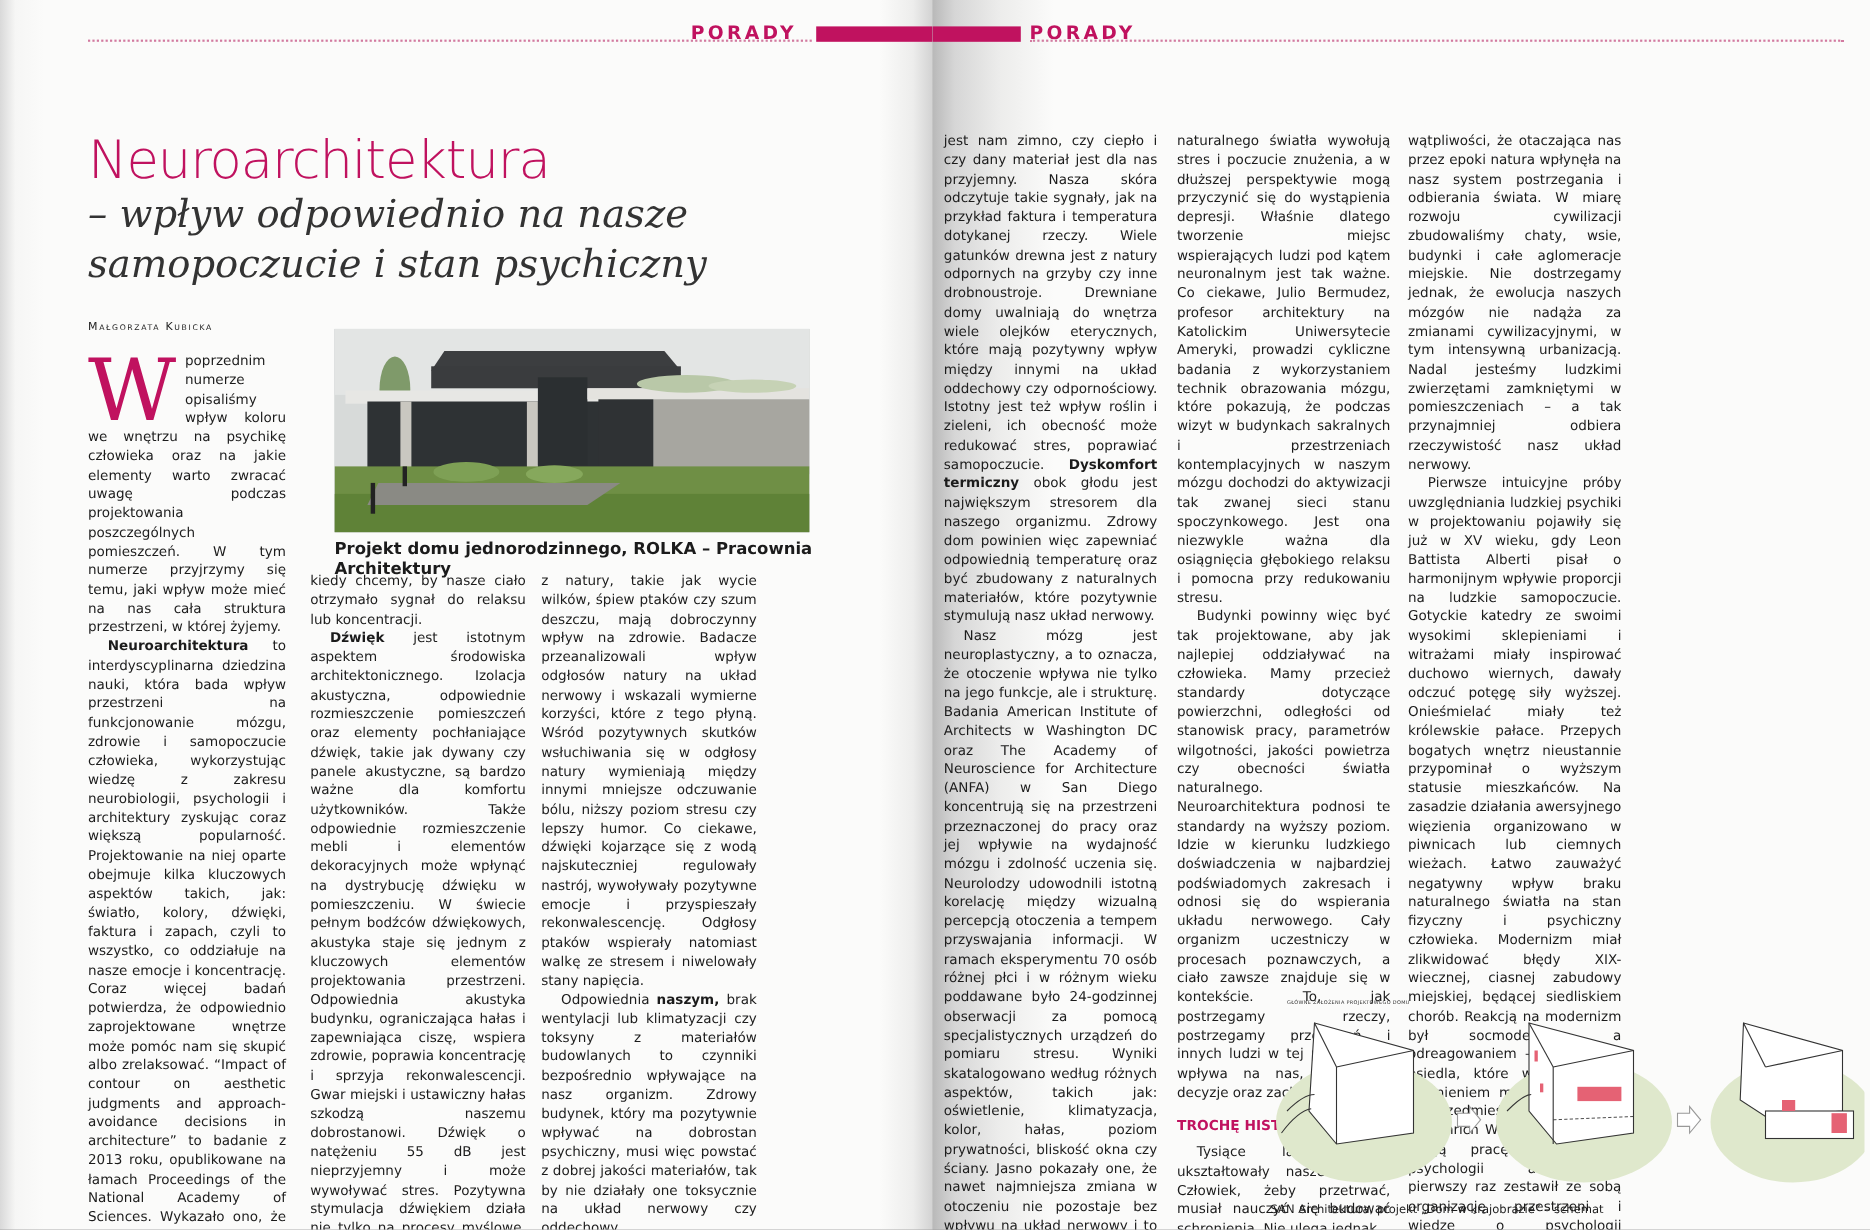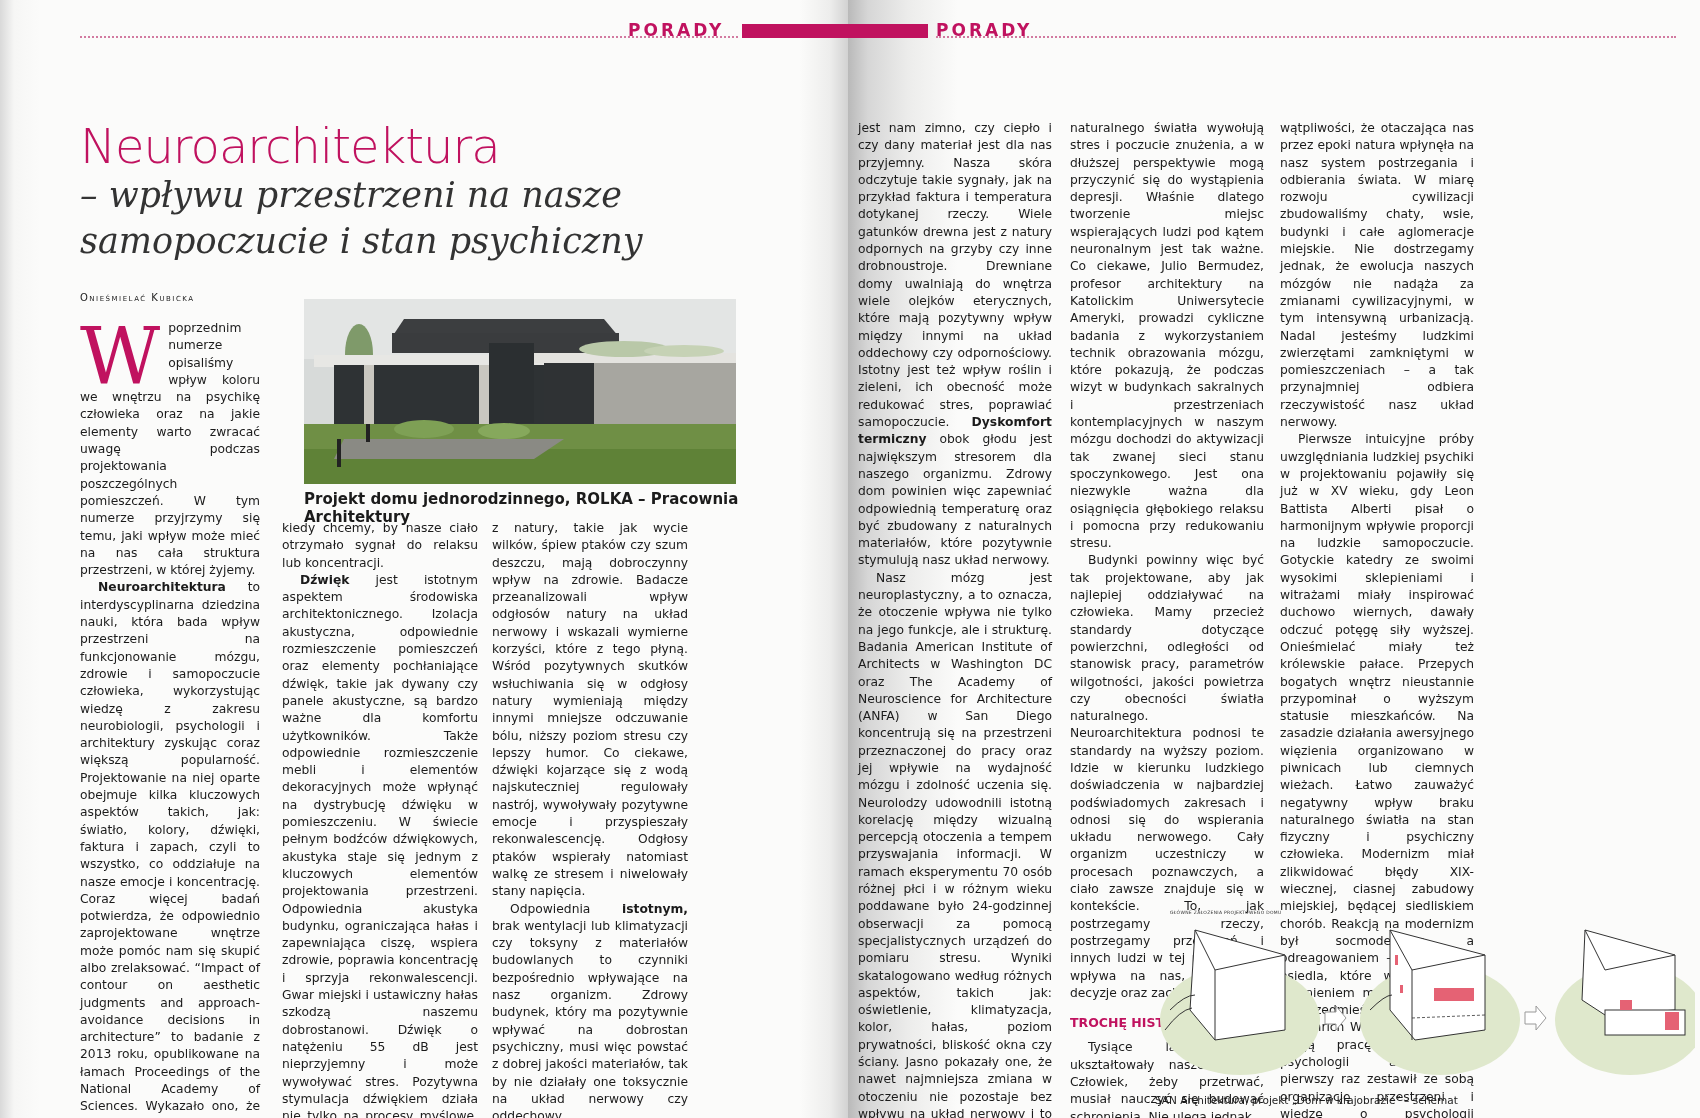--- a/index.html
+++ b/index.html
@@ -41,22 +41,22 @@
 <body>
 
 <div class="spread">
 
   <div class="page page-left">
     <div class="rule" style="left:80px; width:658px;"></div>
     <div class="section-label" style="left:628px;">PORADY</div>
     <div class="magenta-bar" style="left:742px; width:106px;"></div>
 
     <div class="title">Neuroarchitektura</div>
-    <div class="subtitle">– wpływu przestrzeni na nasze samopoczucie i stan psychiczny</div>
-    <div class="author">Onieśmielać Kubicka</div>
+    <div class="subtitle">– wpływ odpowiednio na nasze samopoczucie i stan psychiczny</div>
+    <div class="author">Małgorzata Kubicka</div>
 
     <div class="photo">
       <svg width="432" height="185" viewBox="0 0 432 185" xmlns="http://www.w3.org/2000/svg">
         <rect x="0" y="0" width="432" height="185" fill="#d7dad9"></rect>
         <rect x="0" y="0" width="432" height="60" fill="#e3e5e4"></rect>
         <ellipse cx="55" cy="55" rx="14" ry="30" fill="#7f9a6a"></ellipse>
         <polygon points="88,38 100,20 300,20 315,38" fill="#3c3e40"></polygon>
         <rect x="88" y="34" width="227" height="20" fill="#3a3c3e"></rect>
         <rect x="10" y="56" width="250" height="12" fill="#e7e7e4"></rect>
         <rect x="30" y="66" width="225" height="65" fill="#2e3234"></rect>
@@ -85,21 +85,21 @@
 
     </div>
 
     <div class="col" style="left:282px; top:520px; width:196px;">
       <p class="noindent">kiedy chcemy, by nasze ciało otrzymało sygnał do relaksu lub koncentracji.</p>
       <p><b>Dźwięk</b><span> jest istotnym aspektem środowiska architektonicznego. Izolacja akustyczna, odpowiednie rozmieszczenie pomieszczeń oraz elementy pochłaniające dźwięk, takie jak dywany czy panele akustyczne, są bardzo ważne dla komfortu użytkowników. Także odpowiednie rozmieszczenie mebli i elementów dekoracyjnych może wpłynąć na dystrybucję dźwięku w pomieszczeniu. W świecie pełnym bodźców dźwiękowych, akustyka staje się jednym z kluczowych elementów projektowania przestrzeni. Odpowiednia akustyka budynku, ograniczająca hałas i zapewniająca ciszę, wspiera zdrowie, poprawia koncentrację i sprzyja rekonwalescencji. Gwar miejski i ustawiczny hałas szkodzą naszemu dobrostanowi. Dźwięk o natężeniu 55 dB jest nieprzyjemny i może wywoływać stres. Pozytywna stymulacja dźwiękiem działa nie tylko na procesy myślowe. Założenia te potwierdza praca badawcza naukowców z Colorado State University (USA). We współpracy z uczelniami Carleton (USA), Michigan State (USA) oraz Służbą Parków Narodowych udowodnili oni, że dźwięki pochodzące</span></p>
     </div>
 
     <div class="col" style="left:492px; top:520px; width:196px;">
       <p class="noindent">z natury, takie jak wycie wilków, śpiew ptaków czy szum deszczu, mają dobroczynny wpływ na zdrowie. Badacze przeanalizowali wpływ odgłosów natury na układ nerwowy i wskazali wymierne korzyści, które z tego płyną. Wśród pozytywnych skutków wsłuchiwania się w odgłosy natury wymieniają między innymi mniejsze odczuwanie bólu, niższy poziom stresu czy lepszy humor. Co ciekawe, dźwięki kojarzące się z wodą najskuteczniej regulowały nastrój, wywoływały pozytywne emocje i przyspieszały rekonwalescencję. Odgłosy ptaków wspierały natomiast walkę ze stresem i niwelowały stany napięcia.</p>
-      <p><span>Odpowiednia </span><b>istotnym,</b><span> brak wentylacji lub klimatyzacji czy toksyny z materiałów budowlanych to czynniki bezpośrednio wpływające na nasz organizm. Zdrowy budynek, który ma pozytywnie wpływać na dobrostan psychiczny, musi więc powstać z dobrej jakości materiałów, tak by nie działały one toksycznie na układ nerwowy czy oddechowy.</span></p>
+      <p><span>Odpowiednia </span><b>naszym,</b><span> brak wentylacji lub klimatyzacji czy toksyny z materiałów budowlanych to czynniki bezpośrednio wpływające na nasz organizm. Zdrowy budynek, który ma pozytywnie wpływać na dobrostan psychiczny, musi więc powstać z dobrej jakości materiałów, tak by nie działały one toksycznie na układ nerwowy czy oddechowy.</span></p>
 
     </div>
   </div>
 
   <div class="page page-right">
     <div class="magenta-bar" style="left:0; width:80px;"></div>
     <div class="section-label" style="left:88px;">PORADY</div>
     <div class="rule" style="left:88px; width:740px;"></div>
 
     <div class="col" style="left:10px; top:120px; width:194px;">

